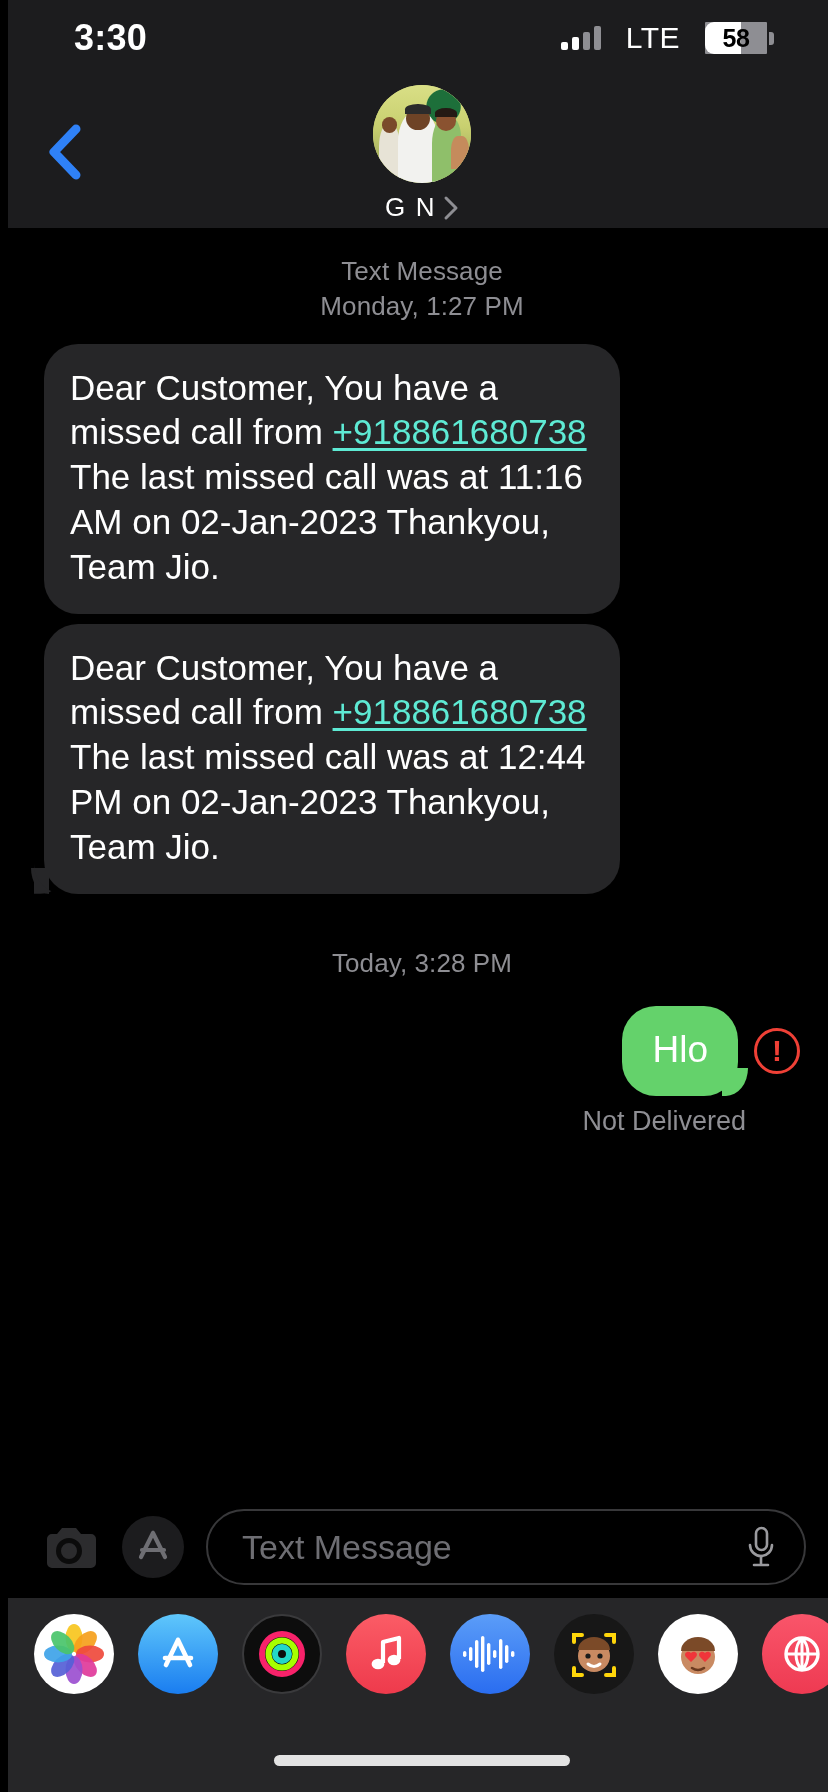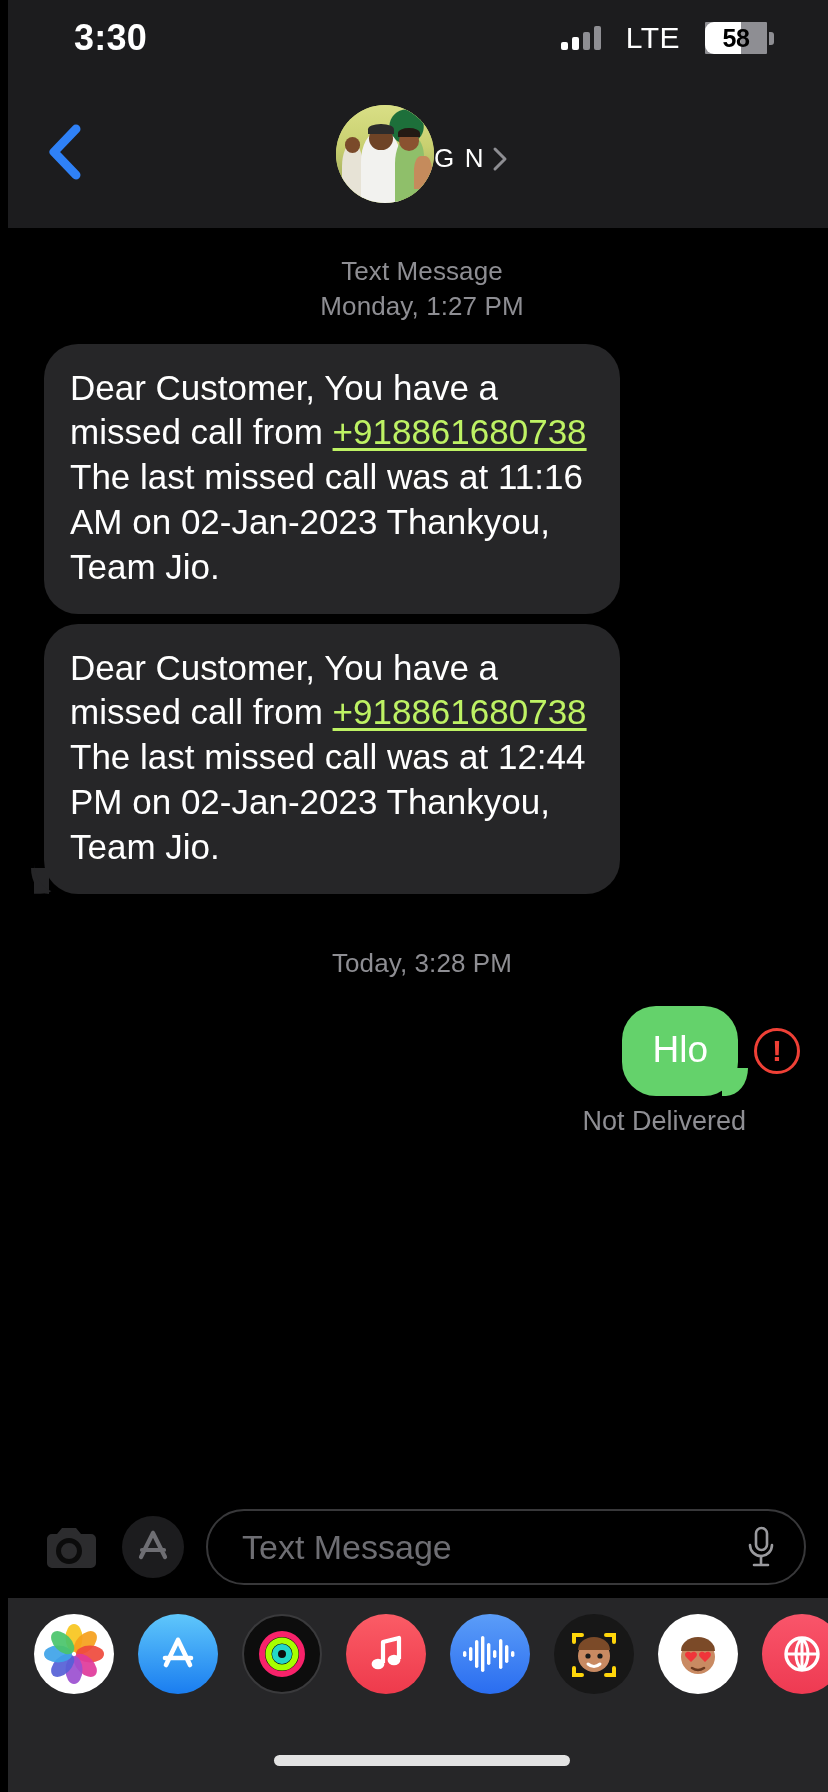--- a/index.html
+++ b/index.html
@@ -42,21 +42,21 @@
   .nav-header {
     position:absolute; top:76px; left:0; width:828px; height:152px;
     background:#1c1c1e;
     display:flex; align-items:center; justify-content:center;
   }
   .back-btn {
     position:absolute; left:26px; top:50%; transform:translateY(-50%);
     width:60px; height:60px; display:flex; align-items:center; justify-content:center;
     cursor:pointer;
   }
-  .contact-block { display:flex; flex-direction:row; align-items:center; cursor:pointer; margin-top:4px; }
+  .contact-block { display:flex; flex-direction:column; align-items:center; cursor:pointer; margin-top:4px; }
   .avatar {
     width:98px; height:98px; border-radius:50%;
     overflow:hidden; position:relative;
     background:#cfd37a;
   }
   .avatar .a-bg { position:absolute; inset:0;
     background:
       radial-gradient(circle at 72% 22%, #1d6f3a 0 16%, transparent 17%),
       linear-gradient(180deg,#d9df86 0%, #c9d070 42%, #8e9a55 100%);
   }
@@ -103,21 +103,21 @@
     width:30px; height:30px;
     background:#262628;
     border-bottom-right-radius:24px;
     clip-path:path("M30,30 C14,30 0,18 0,0 L0,30 Z");
   }
   .bubble.in.tail::before {
     content:""; position:absolute; left:-13px; bottom:0;
     width:18px; height:26px; background:#262628;
     border-bottom-left-radius:18px 26px;
   }
-  .bubble a.phone-link { color:#bef264; text-decoration:underline; text-underline-offset:4px; }
+  .bubble a.phone-link { color:#5eead4; text-decoration:underline; text-underline-offset:4px; }
 
   .bubble.out {
     background:#64d26b; color:#fff; border-radius:34px;
     padding:20px 30px 22px 30px; font-size:37px;
   }
   .bubble.out::after {
     content:""; position:absolute; right:-10px; bottom:0;
     width:26px; height:28px; background:#64d26b;
     border-bottom-right-radius:22px 28px;
   }

